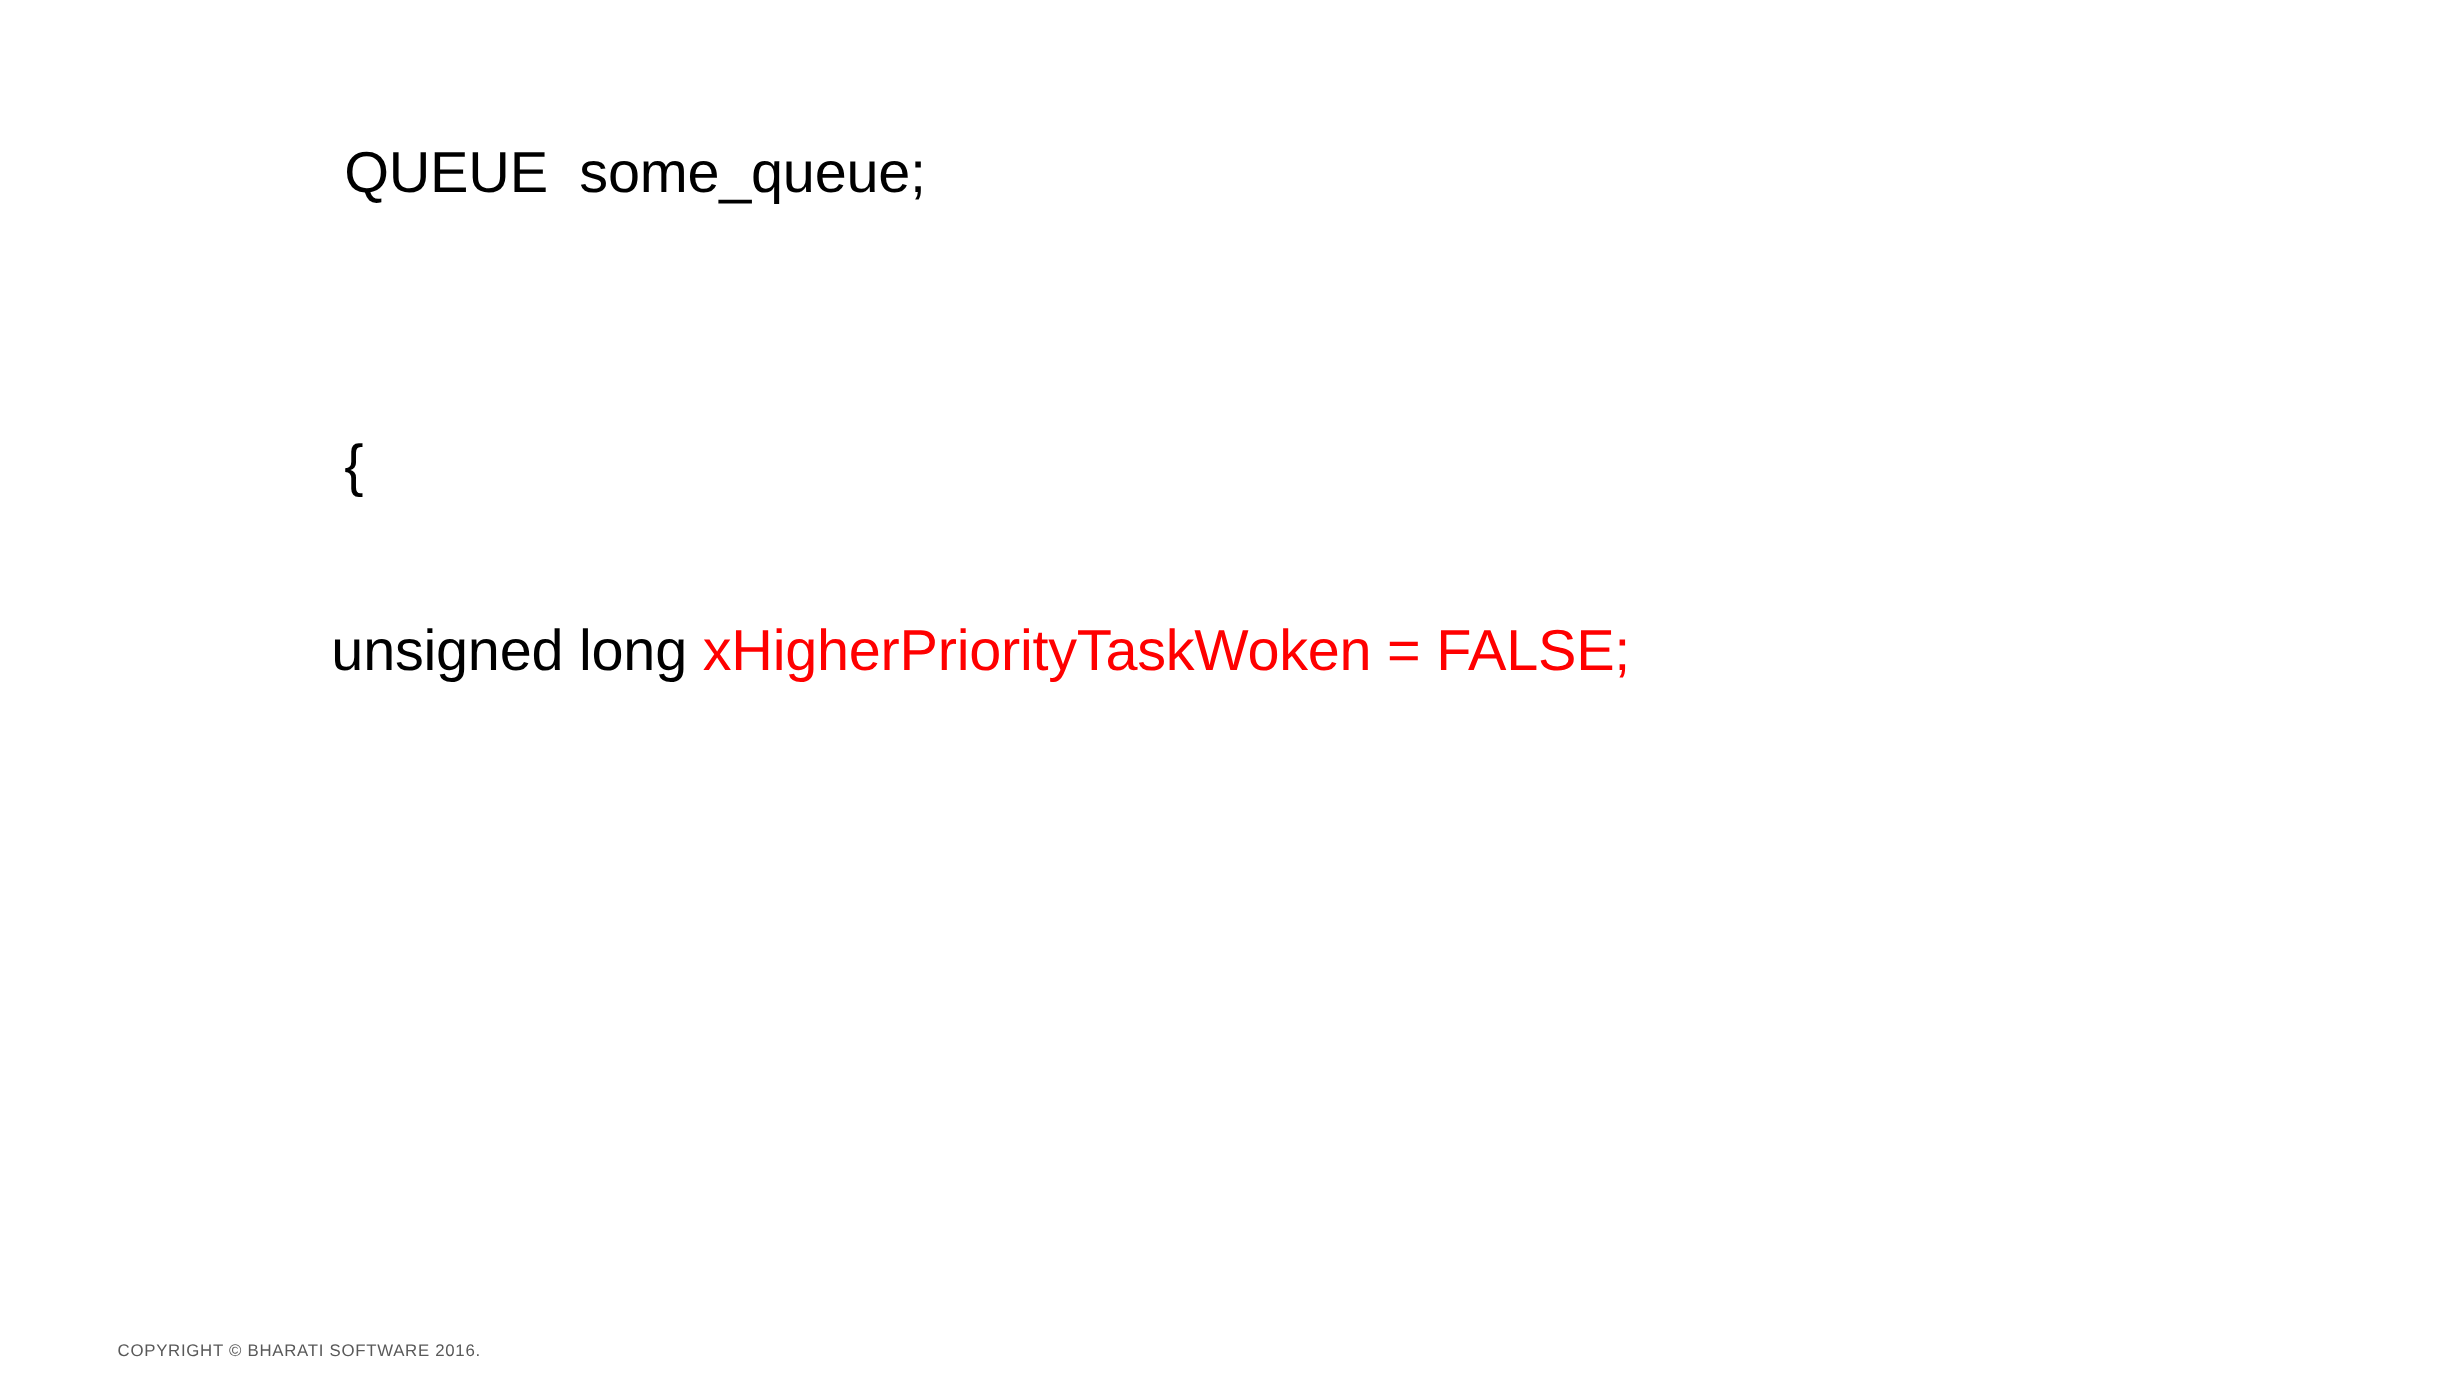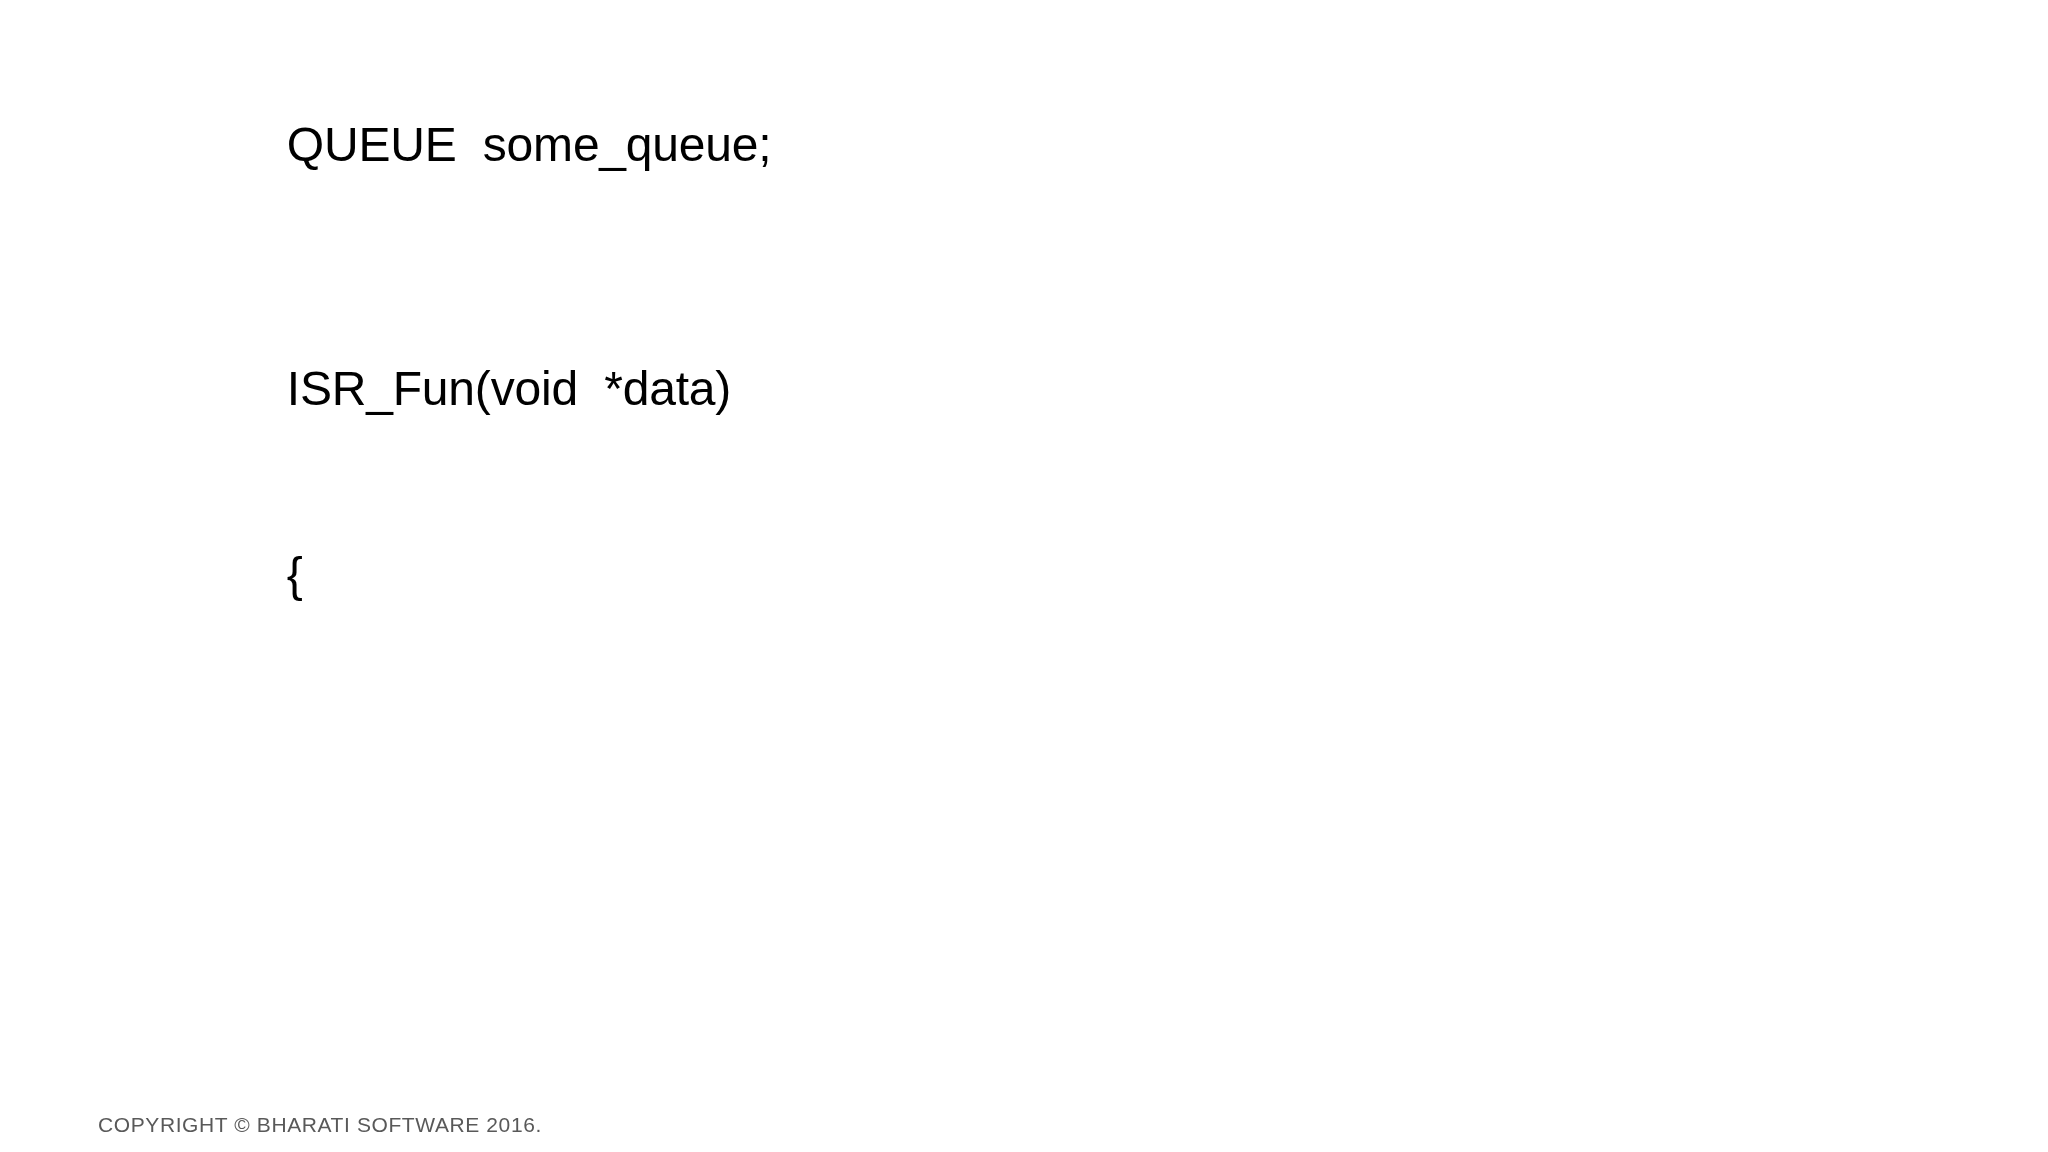--- a/index.html
+++ b/index.html
@@ -50,50 +50,48 @@
   .tok-black {
     color: #000000;
   }
 
   
   .footer {
     position: absolute;
     left: 98px;
     top: 1125px;
     transform: translateY(-50%);
-    font-size: 21px;
+    font-size: 14px;
     letter-spacing: 0.6px;
     color: #595959;
     white-space: pre;
     font-family: "Liberation Sans", "DejaVu Sans", sans-serif;
   }
 </style>
 </head>
 <body>
 
 <div id="slide">
 
   <div class="code-block">
 
     <div class="code-line">
       <span>QUEUE  some_queue;</span>
     </div>
 
     <div class="sp-lg"></div>
 
-    <div class="code-line">
-      <span>ISR_Fun(void  *data)</span>
-    </div>
 
     <div class="code-line">
       <span>{</span>
     </div>
 
     <div class="sp-sm"></div>
 
+    <div class="code-line indent-1"><span class="tok-black"> unsigned long </span><span class="tok-red">xHigherPriorityTaskWoken = FALSE;</span></div>
 
     <div class="sp-md"></div>
 
 
     <div class="sp-md"></div>
 
 
     <div class="code-line indent-2">
       
     </div>

